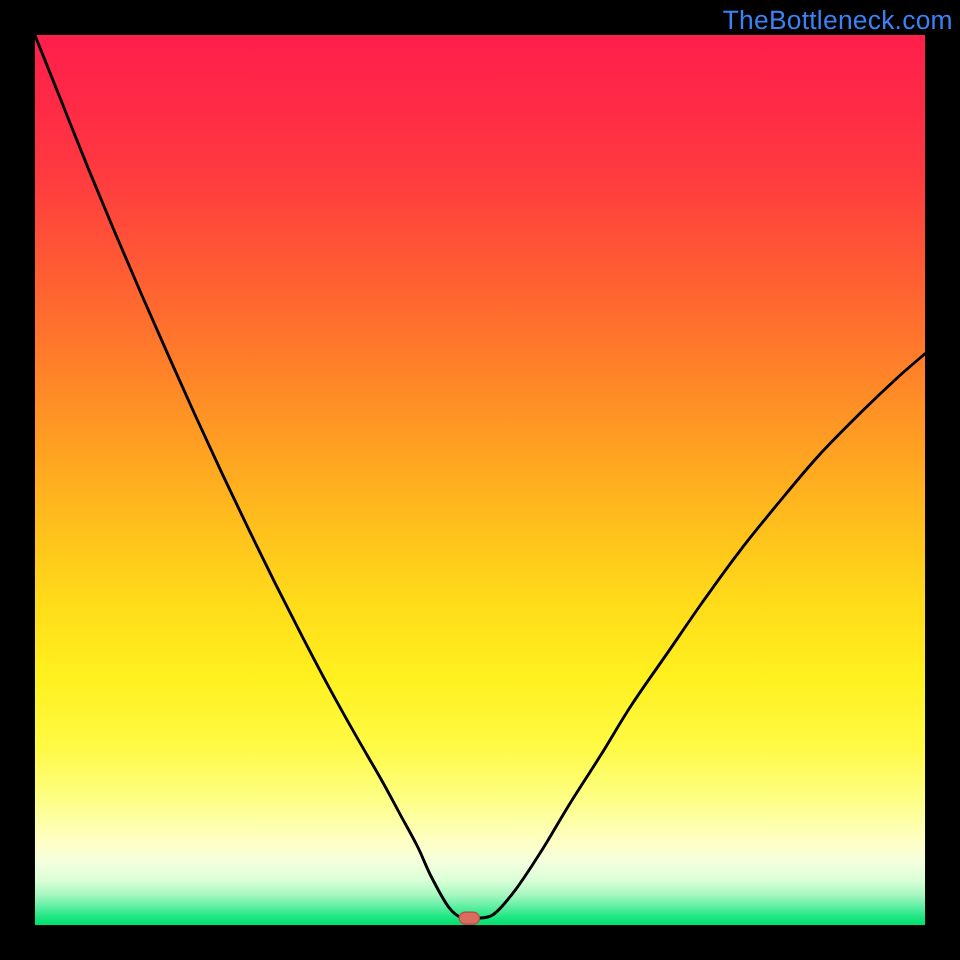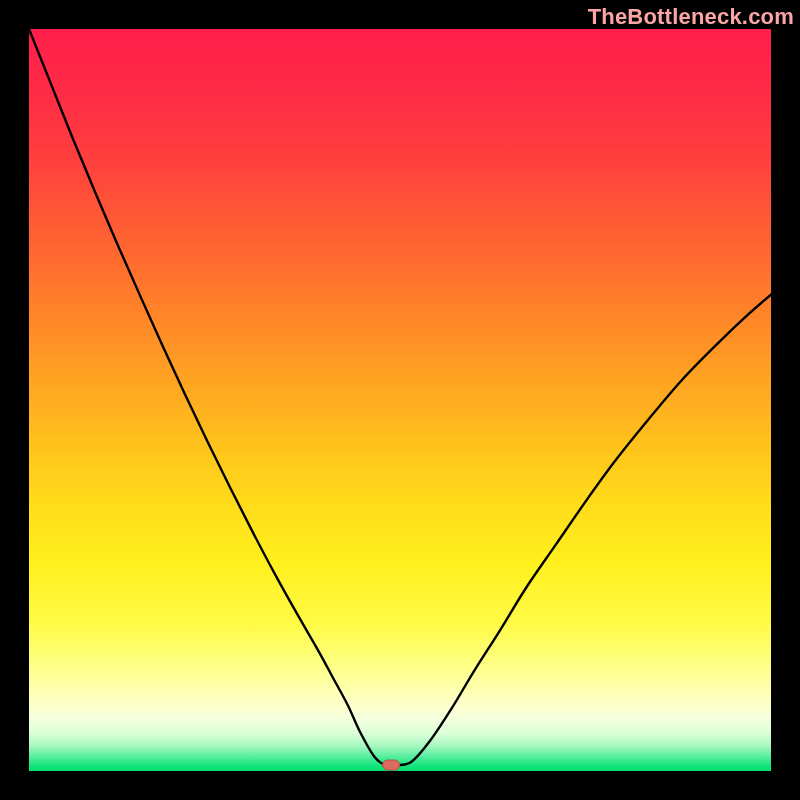--- a/index.html
+++ b/index.html
@@ -23,23 +23,23 @@
     position: absolute;
     left: 0;
     top: 0;
     width: 742px;
     height: 742px;
   }
   .watermark {
     position: absolute;
     right: 6px;
     top: 4px;
-    color: #fca5a5;
+    color: #3b82f6;
     font-size: 22px;
-    font-weight: 700;
+    font-weight: 400;
     letter-spacing: 0.2px;
     user-select: none;
   }
 </style>
 </head>
 <body>
 
 <div class="watermark">TheBottleneck.com</div>
 
 <div class="frame">

